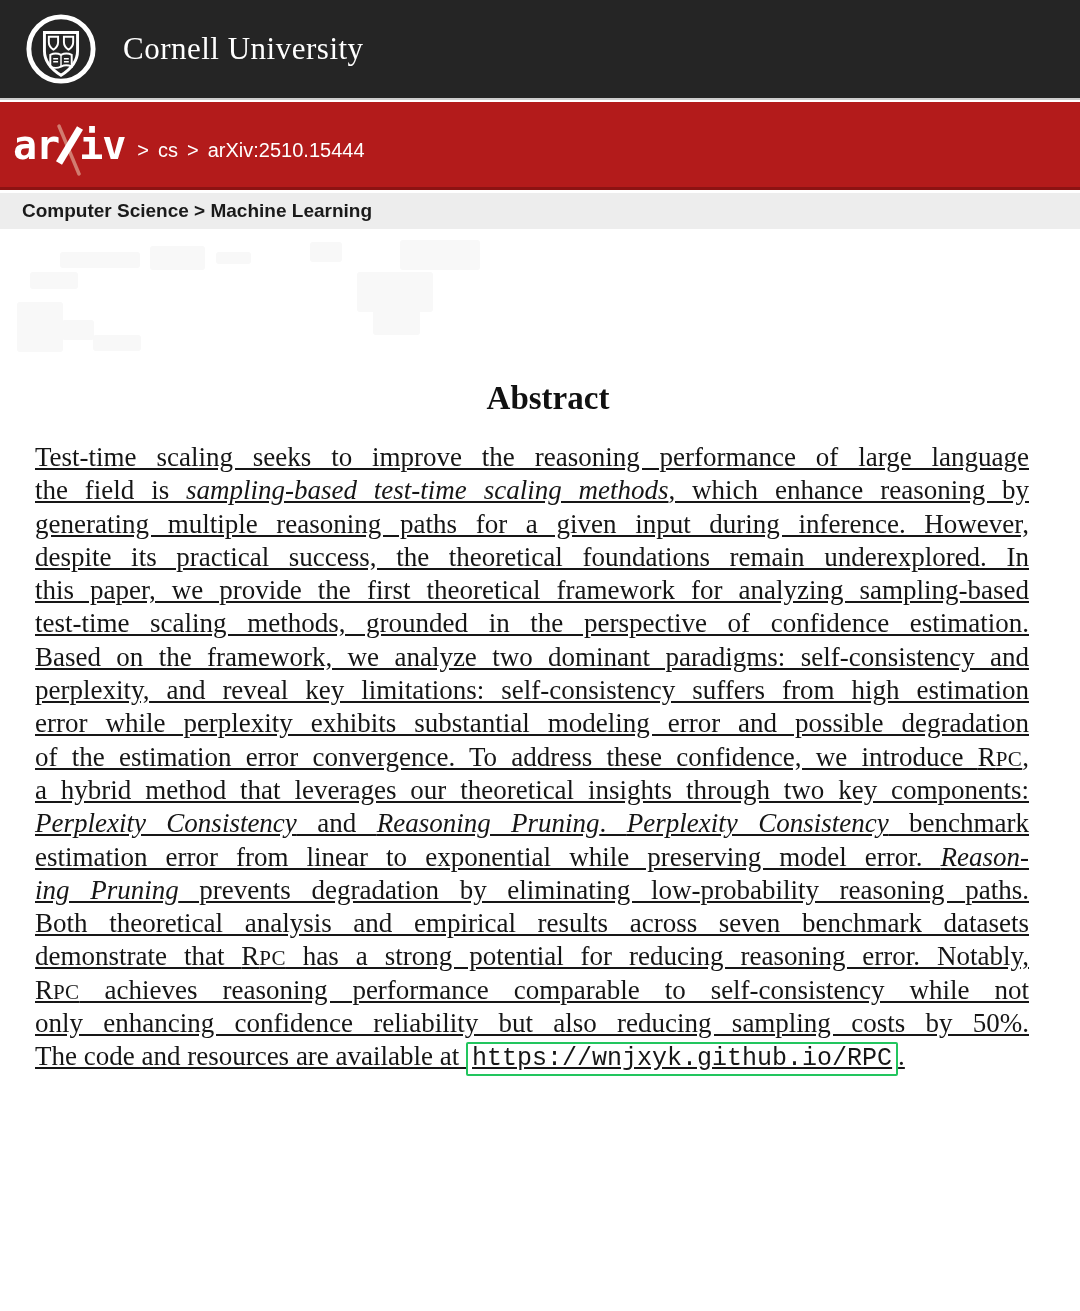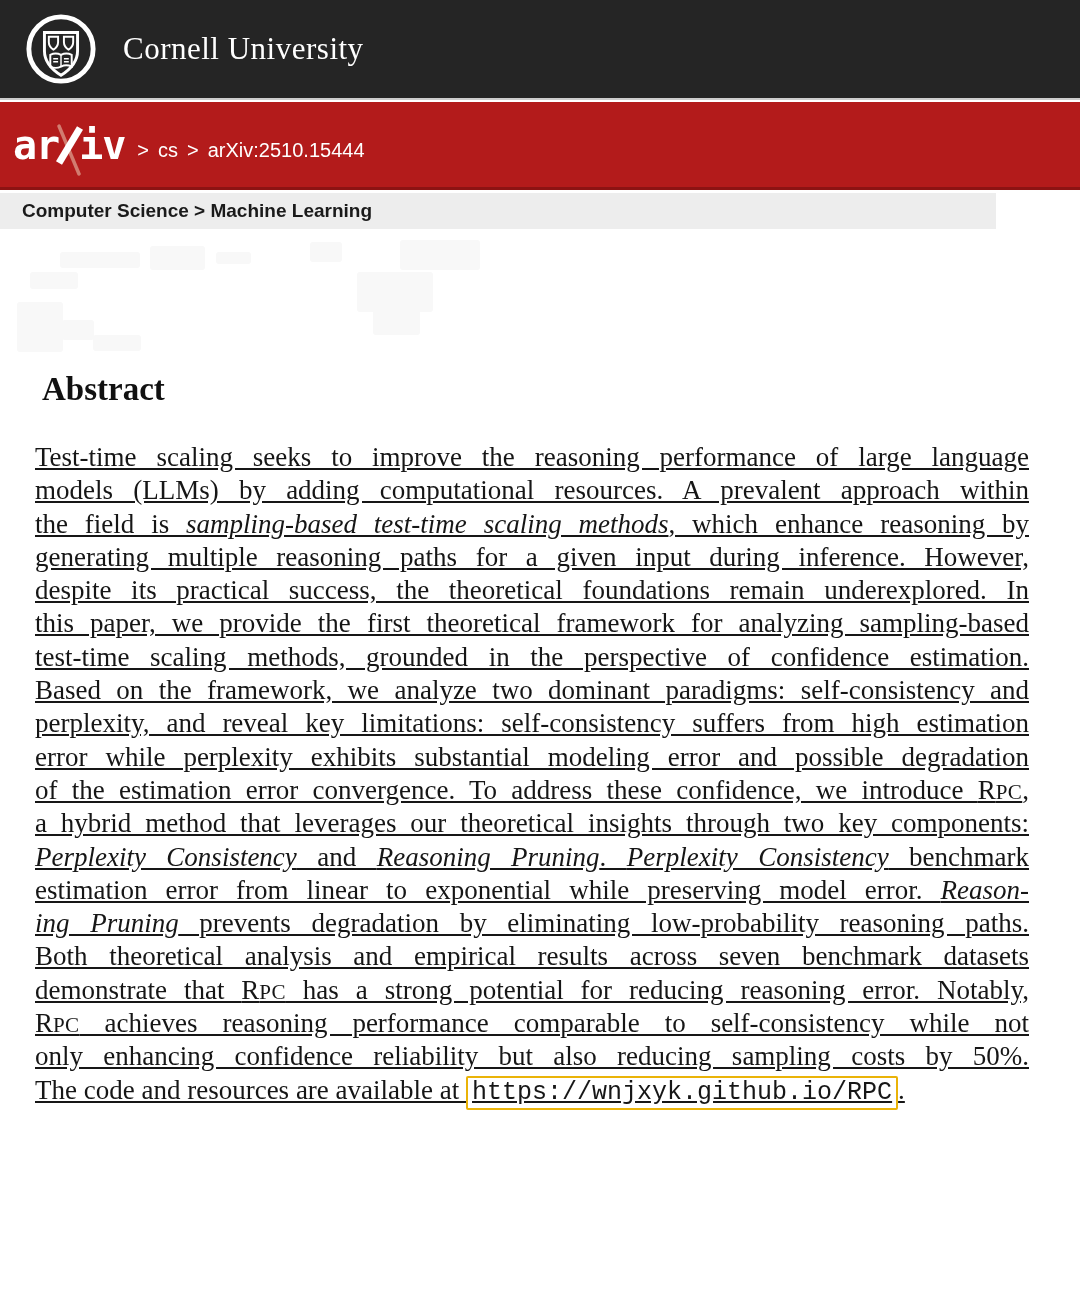--- a/index.html
+++ b/index.html
@@ -35,52 +35,52 @@
   .logo-chi { position:relative; top:6px; margin:0 -4px; }
   .crumbs {
     display:flex; align-items:center; gap:9px; margin-left:12px; margin-top:12px;
     color:#ffffff; font-family:"Liberation Sans", sans-serif; font-size:20px;
   }
   .crumb-link { color:#ffffff; text-decoration:none; cursor:pointer; }
   .crumb-sep { color:#ffffff; }
 
   
   .subject-bar {
-    position:absolute; top:193px; left:0; width:996px; height:36px;
+    position:absolute; top:193px; left:0; width:1080px; height:36px;
     background:#ededed; display:flex; align-items:center;
     padding-left:22px; box-sizing:border-box;
     font-family:"Liberation Sans", sans-serif; font-weight:bold;
     font-size:19px; color:#1a1a1a;
   }
 
   
   .ghost { position:absolute; background:#f8f8f8; border-radius:3px; }
 
   
   .abs-heading {
-    position:absolute; top:364px; left:35px; width:994px; margin:7px;
-    text-align:left; font-size:33px; font-weight:bold; color:#111111;
+    position:absolute; top:364px; left:35px; width:994px; margin:16px;
+    text-align:center; font-size:33px; font-weight:bold; color:#111111;
     font-family:"Liberation Serif", serif;
   }
   .abs-body {
     position:absolute; top:441px; left:35px; width:994px;
     font-size:27px; color:#161616;
   }
   .abs-line {
     line-height:33.3px; height:33.3px;
     text-align:justify; text-align-last:justify;text-decoration:underline;
   }
   .abs-line.last { text-align-last:left; }
   .seg-n { font-style:normal; }
   .seg-i { font-style:italic; }
   .seg-sc { font-size:0.78em; letter-spacing:0.4px; }
   .seg-link {
     font-family:"Liberation Mono", monospace; font-size:25px;
     color:#161616; text-decoration:none; cursor:pointer;
-    border:2px solid #eab308; border-radius:2px; padding:0 4px 1px 4px;
+    border:2px solid #22c55e; border-radius:2px; padding:0 4px 1px 4px;
   }
 </style>
 </head>
 <body>
 
 <div class="page">
 
   <header class="cu-banner">
     <span>
       <svg class="cu-seal" viewBox="0 0 76 76">
@@ -126,21 +126,20 @@
     <div class="ghost" style="left:357px;top:272px;width:76px;height:40px;"></div>
     <div class="ghost" style="left:17px;top:302px;width:46px;height:50px;"></div>
     <div class="ghost" style="left:62px;top:320px;width:32px;height:20px;"></div>
     <div class="ghost" style="left:93px;top:335px;width:48px;height:16px;"></div>
     <div class="ghost" style="left:373px;top:302px;width:47px;height:33px;"></div>
   </div>
 
   <h2 class="abs-heading">Abstract</h2>
   <div class="abs-body">
       <div class="abs-line"><span class="seg-n">Test-time scaling seeks to improve the reasoning performance of large language</span></div>
-      <div class="abs-line"><span class="seg-n">models (LLMs) by adding computational resources. A prevalent approach within</span></div>
       <div class="abs-line"><span class="seg-n">the field is </span><span class="seg-i">sampling-based test-time scaling methods</span><span class="seg-n">, which enhance reasoning by</span></div>
       <div class="abs-line"><span class="seg-n">generating multiple reasoning paths for a given input during inference. However,</span></div>
       <div class="abs-line"><span class="seg-n">despite its practical success, the theoretical foundations remain underexplored. In</span></div>
       <div class="abs-line"><span class="seg-n">this paper, we provide the first theoretical framework for analyzing sampling-based</span></div>
       <div class="abs-line"><span class="seg-n">test-time scaling methods, grounded in the perspective of confidence estimation.</span></div>
       <div class="abs-line"><span class="seg-n">Based on the framework, we analyze two dominant paradigms: self-consistency and</span></div>
       <div class="abs-line"><span class="seg-n">perplexity, and reveal key limitations: self-consistency suffers from high estimation</span></div>
       <div class="abs-line"><span class="seg-n">error while perplexity exhibits substantial modeling error and possible degradation</span></div>
       <div class="abs-line"><span class="seg-n">of the estimation error convergence. To address these confidence, we introduce </span><span class="seg-n">R</span><span class="seg-sc">PC</span><span class="seg-n">,</span></div>
       <div class="abs-line"><span class="seg-n">a hybrid method that leverages our theoretical insights through two key components:</span></div>

